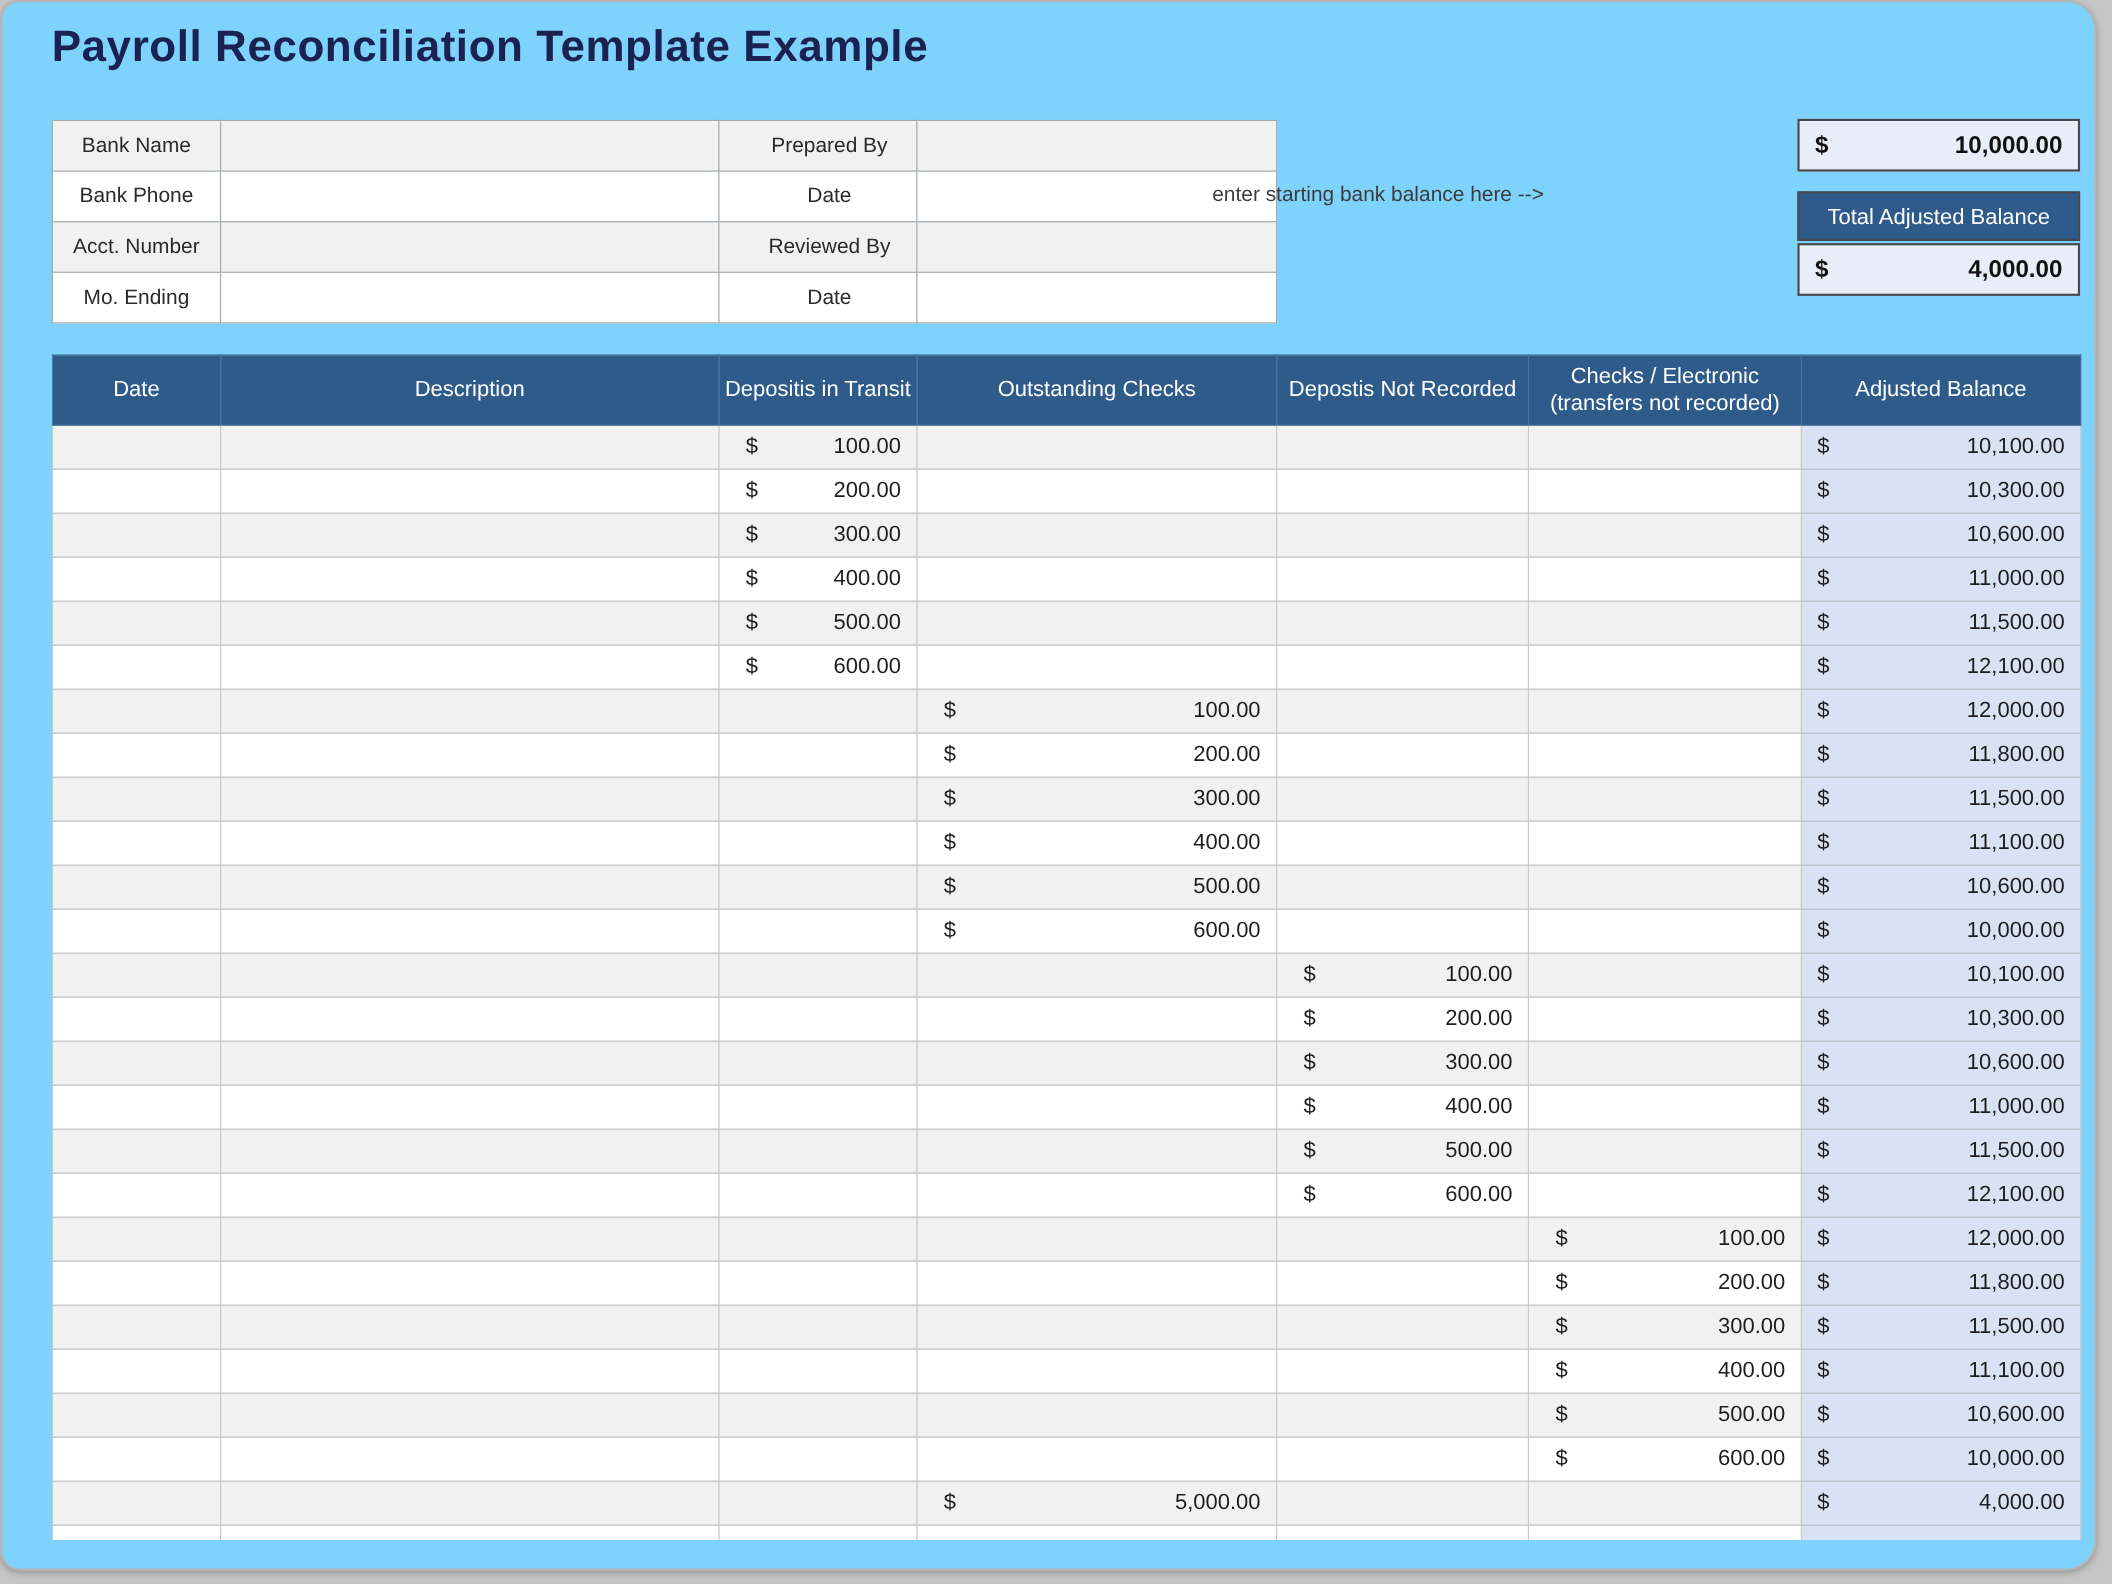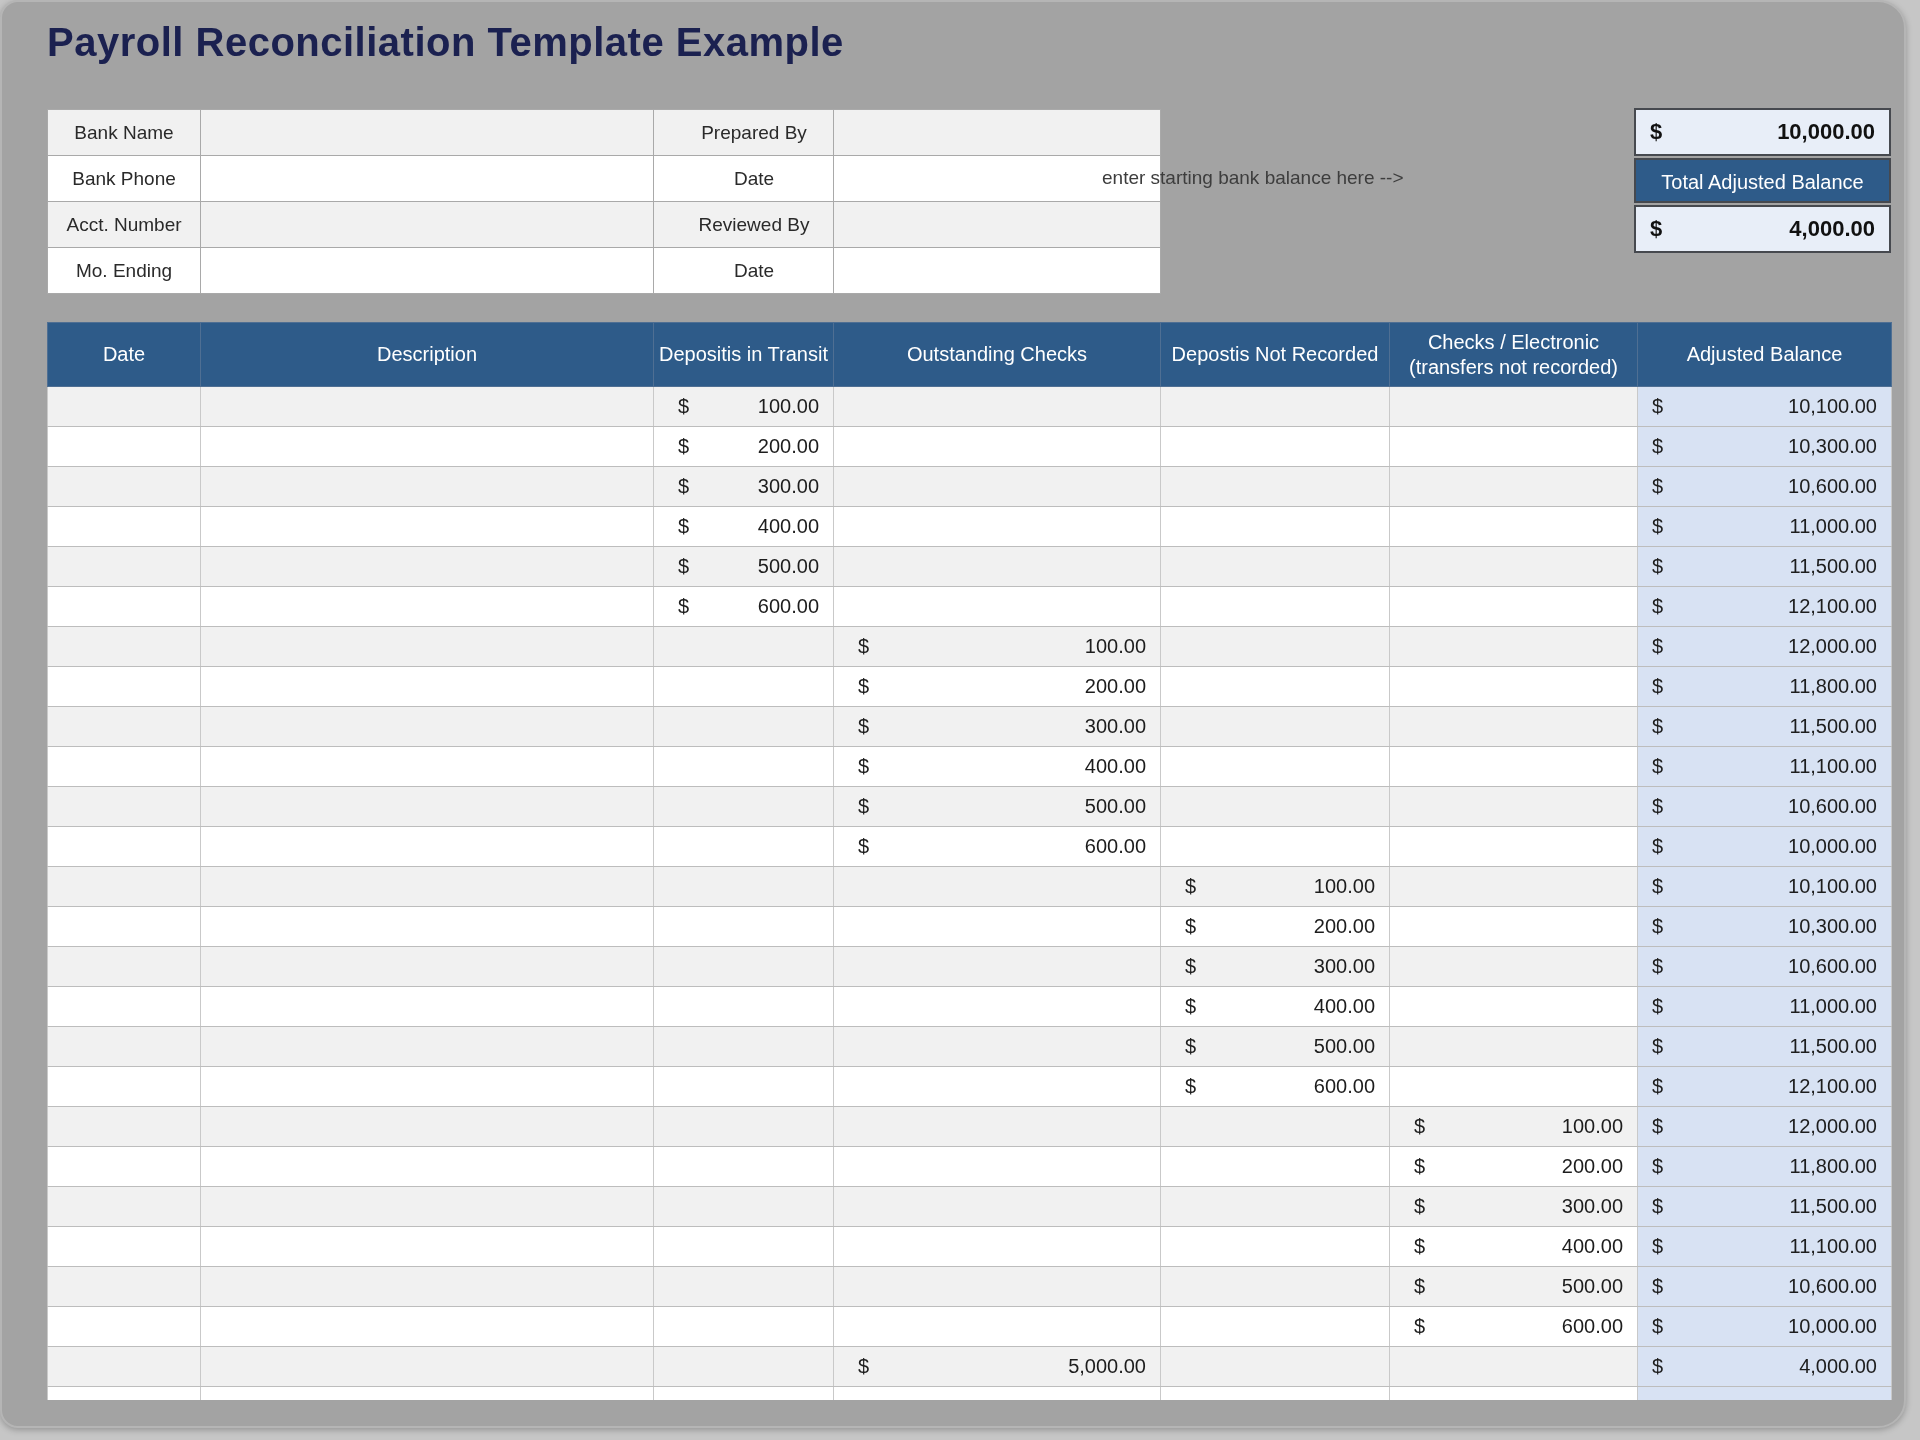--- a/index.html
+++ b/index.html
@@ -4,21 +4,21 @@
 <style>
   html,body{margin:0;padding:0;}
   body{
     width:1920px;height:1440px;position:relative;overflow:hidden;
     background:#c6c6c6;
     font-family:"Liberation Sans", sans-serif;
     -webkit-font-smoothing:antialiased;
   }
   .card{
     position:absolute;left:0;top:0;width:1906px;height:1428px;
-    background:#a3a3a3;border:2px solid #b5b5b5;
+    background:#7dd3fc;border:2px solid #b5b5b5;
     border-radius:18px 28px 28px 18px;
     box-sizing:border-box;overflow:hidden;
     box-shadow:0 2px 6px rgba(0,0,0,0.25);
     text-decoration:underline;
   }
   
   .title{
     position:absolute;left:45px;top:18px;margin:0;
     font-size:40px;font-weight:bold;color:#1b2150;letter-spacing:.5px;
   }
@@ -35,21 +35,21 @@
   td.f-label.fl2{text-align:center;padding-left:22px;}
   
   .note{
     position:absolute;left:1100px;top:153px;width:520px;height:46px;
     line-height:46px;text-align:left;font-size:19px;color:#3d3d3d;
   }
   .panel{position:absolute;left:1632px;top:104px;width:257px;}
   .p-head{
     background:#2e5b89;color:#ffffff;height:45px;line-height:45px;
     text-align:center;font-size:20px;border:2px solid #46494f;
-    box-sizing:border-box;margin-top:2px;
+    box-sizing:border-box;margin-top:18px;
   }
   .p-head:first-child{margin-top:0;}
   .p-val{
     background:#e8eef8;height:48px;border:2px solid #46494f;
     box-sizing:border-box;margin-top:2px;
     display:flex;justify-content:space-between;align-items:center;
     padding:0 14px;font-size:22px;font-weight:bold;color:#111111;
   }
   
   .tablewrap{

